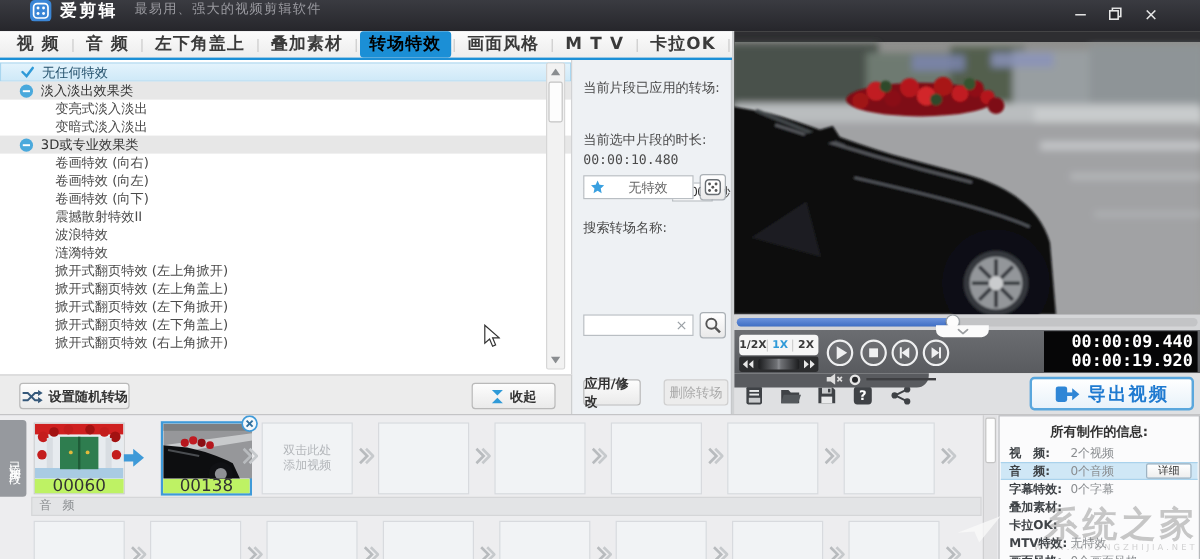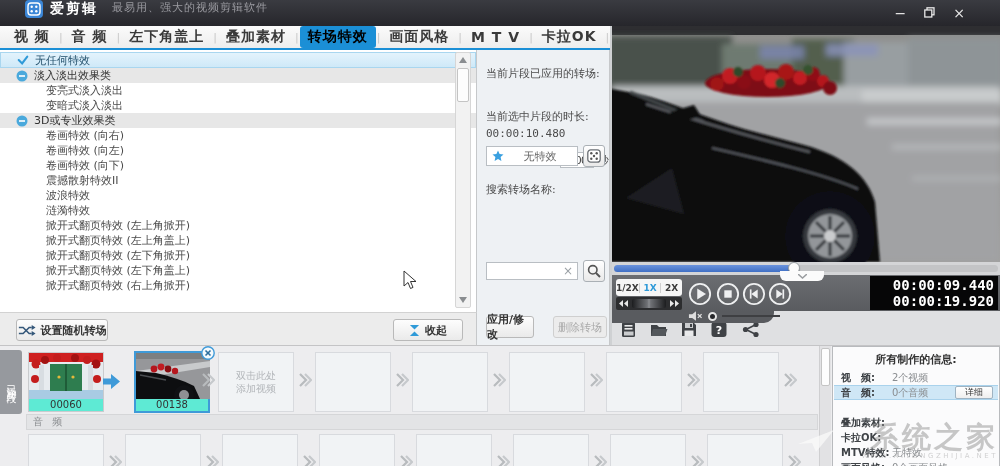--- a/index.html
+++ b/index.html
@@ -103,21 +103,21 @@
   .timeline { position:absolute; left:0; top:345px; width:1000px; height:121px;
     background:#ededef; border-top:1px solid #c4c4c6; }
   .vtab { position:absolute; left:0; top:4px; width:22px; height:64px; background:#96999e; color:#fff;
     font-size:10px; writing-mode:vertical-rl; letter-spacing:2px; display:flex; align-items:center;
     justify-content:center; border-radius:0 3px 3px 0; }
   .slot { position:absolute; width:76px; background:#f1f3f5; border:1px solid #d8dade; }
   .slot.vid { top:6px; height:60px; }
   .slot.aud { top:88px; height:60px; }
   .clip { position:absolute; top:6px; width:76px; height:60px; background:#fff; border:1px solid #c9cbce; }
   .clip .thumb { width:74px; height:46px; overflow:hidden; }
-  .clip .clabel { height:12px; background:#5eead4; font-size:10px; color:#333; text-align:center; line-height:12px; }
+  .clip .clabel { height:12px; background:#bef264; font-size:14px; color:#333; text-align:center; line-height:12px; }
   .clip.selected { border:2px solid #3f9ad8; top:5px; height:62px; }
   .badge { position:absolute; right:-7px; top:-7px; width:14px; height:14px; z-index:6; }
   .chev { position:absolute; top:26px; }
   .chev.a { top:108px; }
   .placeholder { display:flex; flex-direction:column; align-items:center; justify-content:center;
     height:58px; color:#b3b6ba; font-size:10px; line-height:13px; }
   .audiohdr { position:absolute; left:26px; top:68px; width:792px; height:16px; background:#e3e4e6;
     border:1px solid #d5d6d8; font-size:10px; color:#8a8d90; line-height:14px; padding-left:6px; letter-spacing:3px; }
   .tscroll { position:absolute; left:819px; top:0; width:12px; height:121px; background:#e2e2e4; border-left:1px solid #cfcfd1; }
   .tscroll .vthumb { top:2px; left:1px; width:9px; height:38px; }
@@ -483,20 +483,28 @@
           <rect x="1.5" y="1" width="15" height="15" rx="3" fill="#3f4246"></rect>
           <text x="9" y="12.5" text-anchor="middle" font-size="11" font-weight="bold" fill="#fff">?</text>
         </svg>
       <svg class="fileicon" style="left:130px;" viewBox="0 0 18 17">
           <circle cx="14" cy="3.5" r="2.6" fill="#3f4246"></circle>
           <circle cx="3.5" cy="8.5" r="2.6" fill="#3f4246"></circle>
           <circle cx="14" cy="13.5" r="2.6" fill="#3f4246"></circle>
           <line x1="4" y1="8.5" x2="14" y2="3.5" stroke="#3f4246" stroke-width="1.6"></line>
           <line x1="4" y1="8.5" x2="14" y2="13.5" stroke="#3f4246" stroke-width="1.6"></line>
         </svg>
+      <div class="exportbtn">
+        <svg width="21" height="15" viewBox="0 0 21 15">
+            <rect x="0.8" y="1" width="9.5" height="13" rx="2" fill="#2f86d6"></rect>
+            <rect x="8" y="6" width="7" height="3" fill="#2f86d6"></rect>
+            <polygon points="14.5,2.5 20.5,7.5 14.5,12.5" fill="#2f86d6"></polygon>
+          </svg>
+        <span>导出视频</span>
+      </div>
     </div>
   </div>
 
   <div class="timeline">
     <div class="vtab">已添加片段</div>
 
     <div class="clip" style="left:28px;">
       <div class="thumb">
         <svg width="74" height="46" viewBox="0 0 74 46">
           <rect width="74" height="46" fill="#e7ebef"></rect>
@@ -641,20 +649,24 @@
       <div class="ip-title">所有制作的信息:</div>
       <div class="iprow" style="top:23px;">
         <span class="lbl">视　频:</span>
         <span class="val">2个视频</span>
       </div>
       <div class="iprow hl" style="top:38px;">
         <span class="lbl">音　频:</span>
         <span class="val">0个音频</span>
         <span class="detailbtn">详细</span>
       </div>
+      <div class="iprow" style="top:53px;">
+        <span class="lbl">字幕特效:</span>
+        <span class="val">0个字幕</span>
+      </div>
       <div class="iprow" style="top:68px;">
         <span class="lbl">叠加素材:</span>
         <span class="val"></span>
       </div>
       <div class="iprow" style="top:83px;">
         <span class="lbl">卡拉OK:</span>
         <span class="val"></span>
       </div>
       <div class="iprow" style="top:98px;">
         <span class="lbl">MTV特效:</span>

